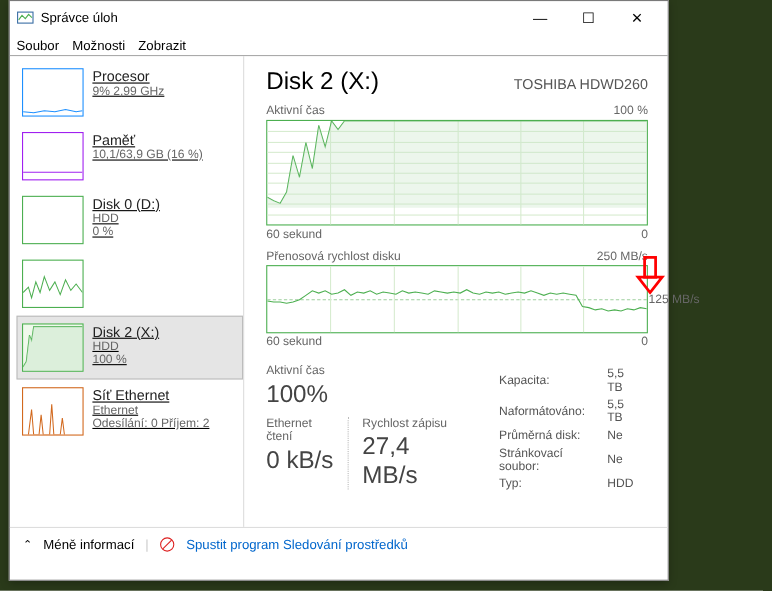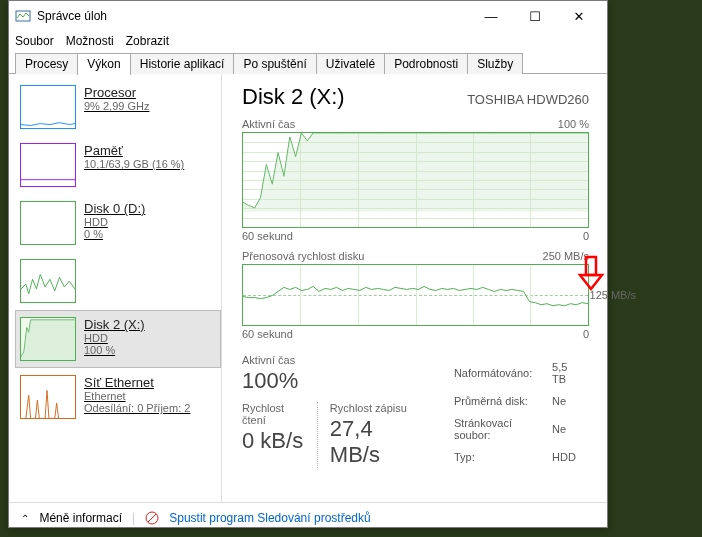--- a/index.html
+++ b/index.html
@@ -62,29 +62,20 @@
     <span class="title">Správce úloh</span>
     <div class="btn">—</div>
     <div class="btn">☐</div>
     <div class="btn">✕</div>
   </div>
   <div class="menubar">
     <span>Soubor</span>
     <span>Možnosti</span>
     <span>Zobrazit</span>
   </div>
-  <div class="tabs">
-    <div class="tab">Procesy</div>
-    <div class="tab active">Výkon</div>
-    <div class="tab">Historie aplikací</div>
-    <div class="tab">Po spuštění</div>
-    <div class="tab">Uživatelé</div>
-    <div class="tab">Podrobnosti</div>
-    <div class="tab">Služby</div>
-  </div>
   <div class="tabline"></div>
   <div class="content">
     <div class="sidebar">
       <div class="sbitem">
         <div class="sbicon" style="border-color:#1e90ff">
             <svg class="spark" viewBox="0 0 56 44" preserveAspectRatio="none">
               <polyline points="0,40 10,41 20,39 30,40 40,38 50,40 56,39" fill="none" stroke="#1e90ff" stroke-width="1"></polyline>
             </svg>
           </div>
         <div class="sbtext">
@@ -212,31 +203,35 @@
       <div class="stats">
         <div>
           <div style="display:flex">
             <div class="statcol">
                 <div class="statlabel">Aktivní čas</div>
                 <div class="statval">100%</div>
               </div>
           </div>
           <div style="display:flex;margin-top:8px">
             <div class="statcol">
-                <div class="statlabel">Rychlost čtení</div>
+                <div class="statlabel">Ethernet čtení</div>
                 <div class="statval">0 kB/s</div>
               </div>
             <div class="statcol">
                 <div class="statlabel">Rychlost zápisu</div>
                 <div class="statval">27,4 MB/s</div>
               </div>
           </div>
         </div>
         <table class="rightstats">
           <tbody>
+              <tr>
+                <td>Kapacita:</td>
+                <td>5,5 TB</td>
+              </tr>
           <tr>
                 <td>Naformátováno:</td>
                 <td>5,5 TB</td>
               </tr>
           <tr>
                 <td>Průměrná disk:</td>
                 <td>Ne</td>
               </tr>
           <tr>
                 <td>Stránkovací soubor:</td>

